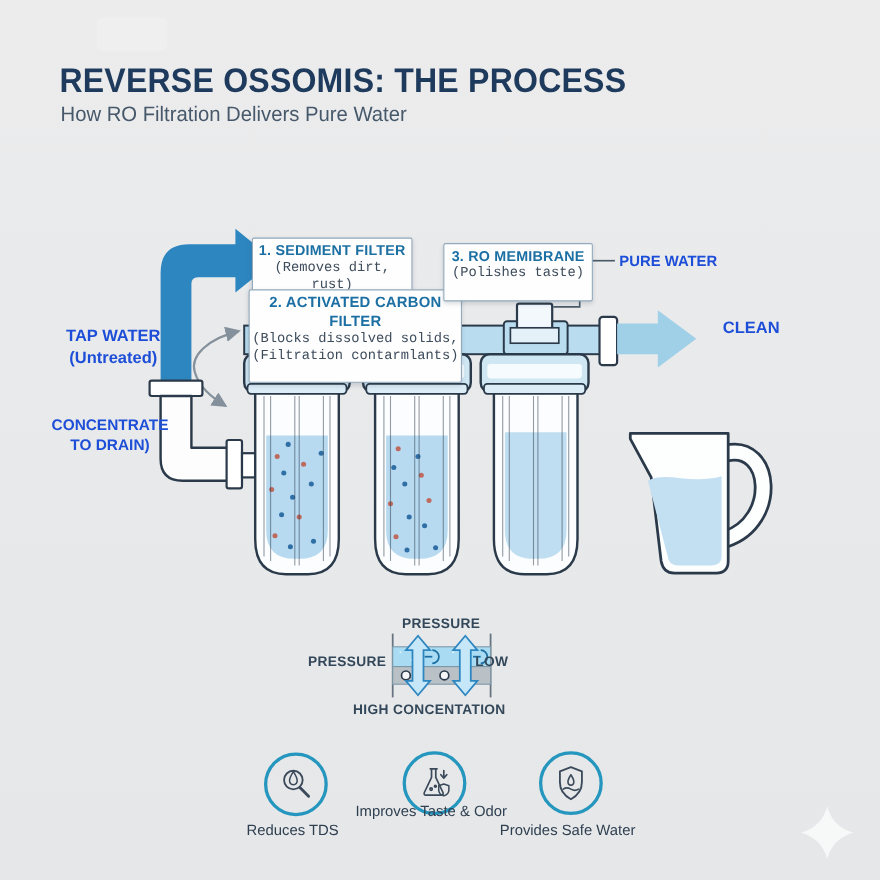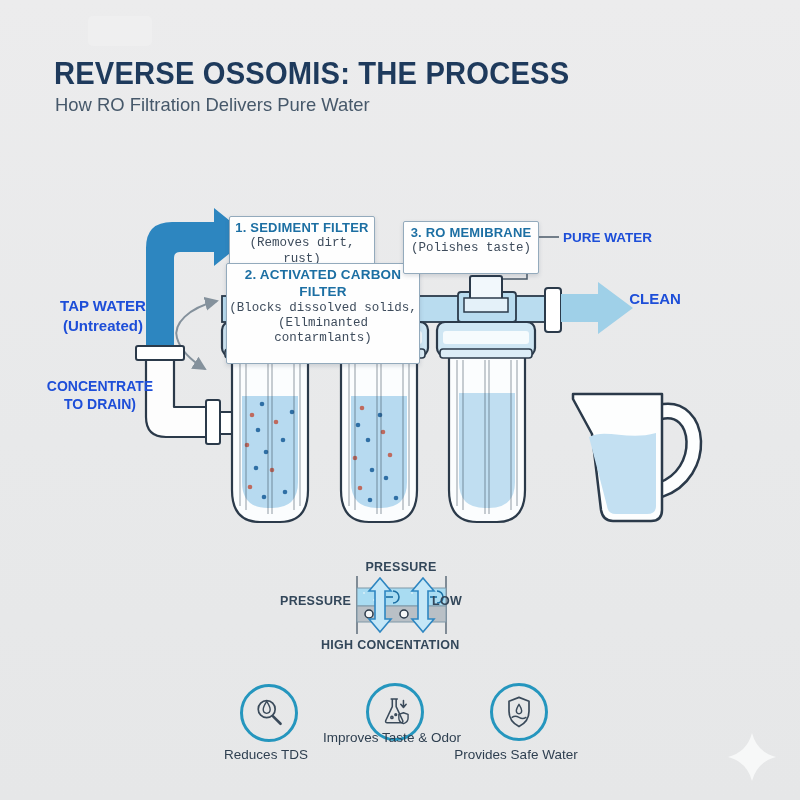--- a/index.html
+++ b/index.html
@@ -174,37 +174,37 @@
 <div class="abs title">REVERSE OSSOMIS: THE PROCESS</div>
 <div class="abs subtitle">How RO Filtration Delivers Pure Water</div>
 
 <div class="abs stage-box" style="left:229px;top:216px;width:140px;">
   <div class="stage-title">1. SEDIMENT FILTER</div>
   <div class="stage-desc">(Removes dirt, rust)</div>
 </div>
 <div class="abs stage-box" style="left:226px;top:263px;width:188px;">
   <div class="stage-title" style="font-size:13.5px;">2. ACTIVATED CARBON FILTER</div>
   <div class="stage-desc">(Blocks dissolved solids,</div>
-  <div class="stage-desc">(Ellminanted contarmlants)</div>
+  <div class="stage-desc">(Filtration contarmlants)</div>
 </div>
 <div class="abs stage-box" style="left:403px;top:221px;width:130px;">
   <div class="stage-title">3. RO MEMIBRANE</div>
   <div class="stage-desc">(Polishes taste)</div>
 </div>
 
 <div class="abs flow-label" style="left:563px;top:229px;font-size:13.5px;">PURE WATER</div>
 <div class="abs flow-label" style="left:48px;top:296px;width:110px;text-align:center;font-size:15px;">
   <div>TAP WATER</div>
   <div>(Untreated)</div>
 </div>
 <div class="abs flow-label" style="left:42px;top:377px;width:116px;text-align:center;font-size:14px;">
   <div>CONCENTRATE</div>
   <div>TO DRAIN)</div>
 </div>
-<div class="abs flow-label" style="left:588px;top:289px;width:134px;text-align:center;font-size:15px;">
+<div class="abs flow-label" style="left:616px;top:289px;width:134px;text-align:center;font-size:15px;">
   <div>CLEAN</div>
 </div>
 
 <div class="abs p-label" style="left:351px;top:560px;width:100px;text-align:center;">PRESSURE</div>
 <div class="abs p-label" style="left:280px;top:594px;width:70px;text-align:right;">PRESSURE</div>
 <div class="abs p-label" style="left:432px;top:594px;width:60px;">LOW</div>
 <div class="abs p-label" style="left:321px;top:638px;width:160px;">HIGH CONCENTATION</div>
 
 <div class="abs benefit-circle" style="left:240px;top:684px;">
   <svg width="40" height="40" viewBox="0 0 52 52" fill="none" stroke="#3a4a5a" stroke-width="2.2" stroke-linecap="round" stroke-linejoin="round">

